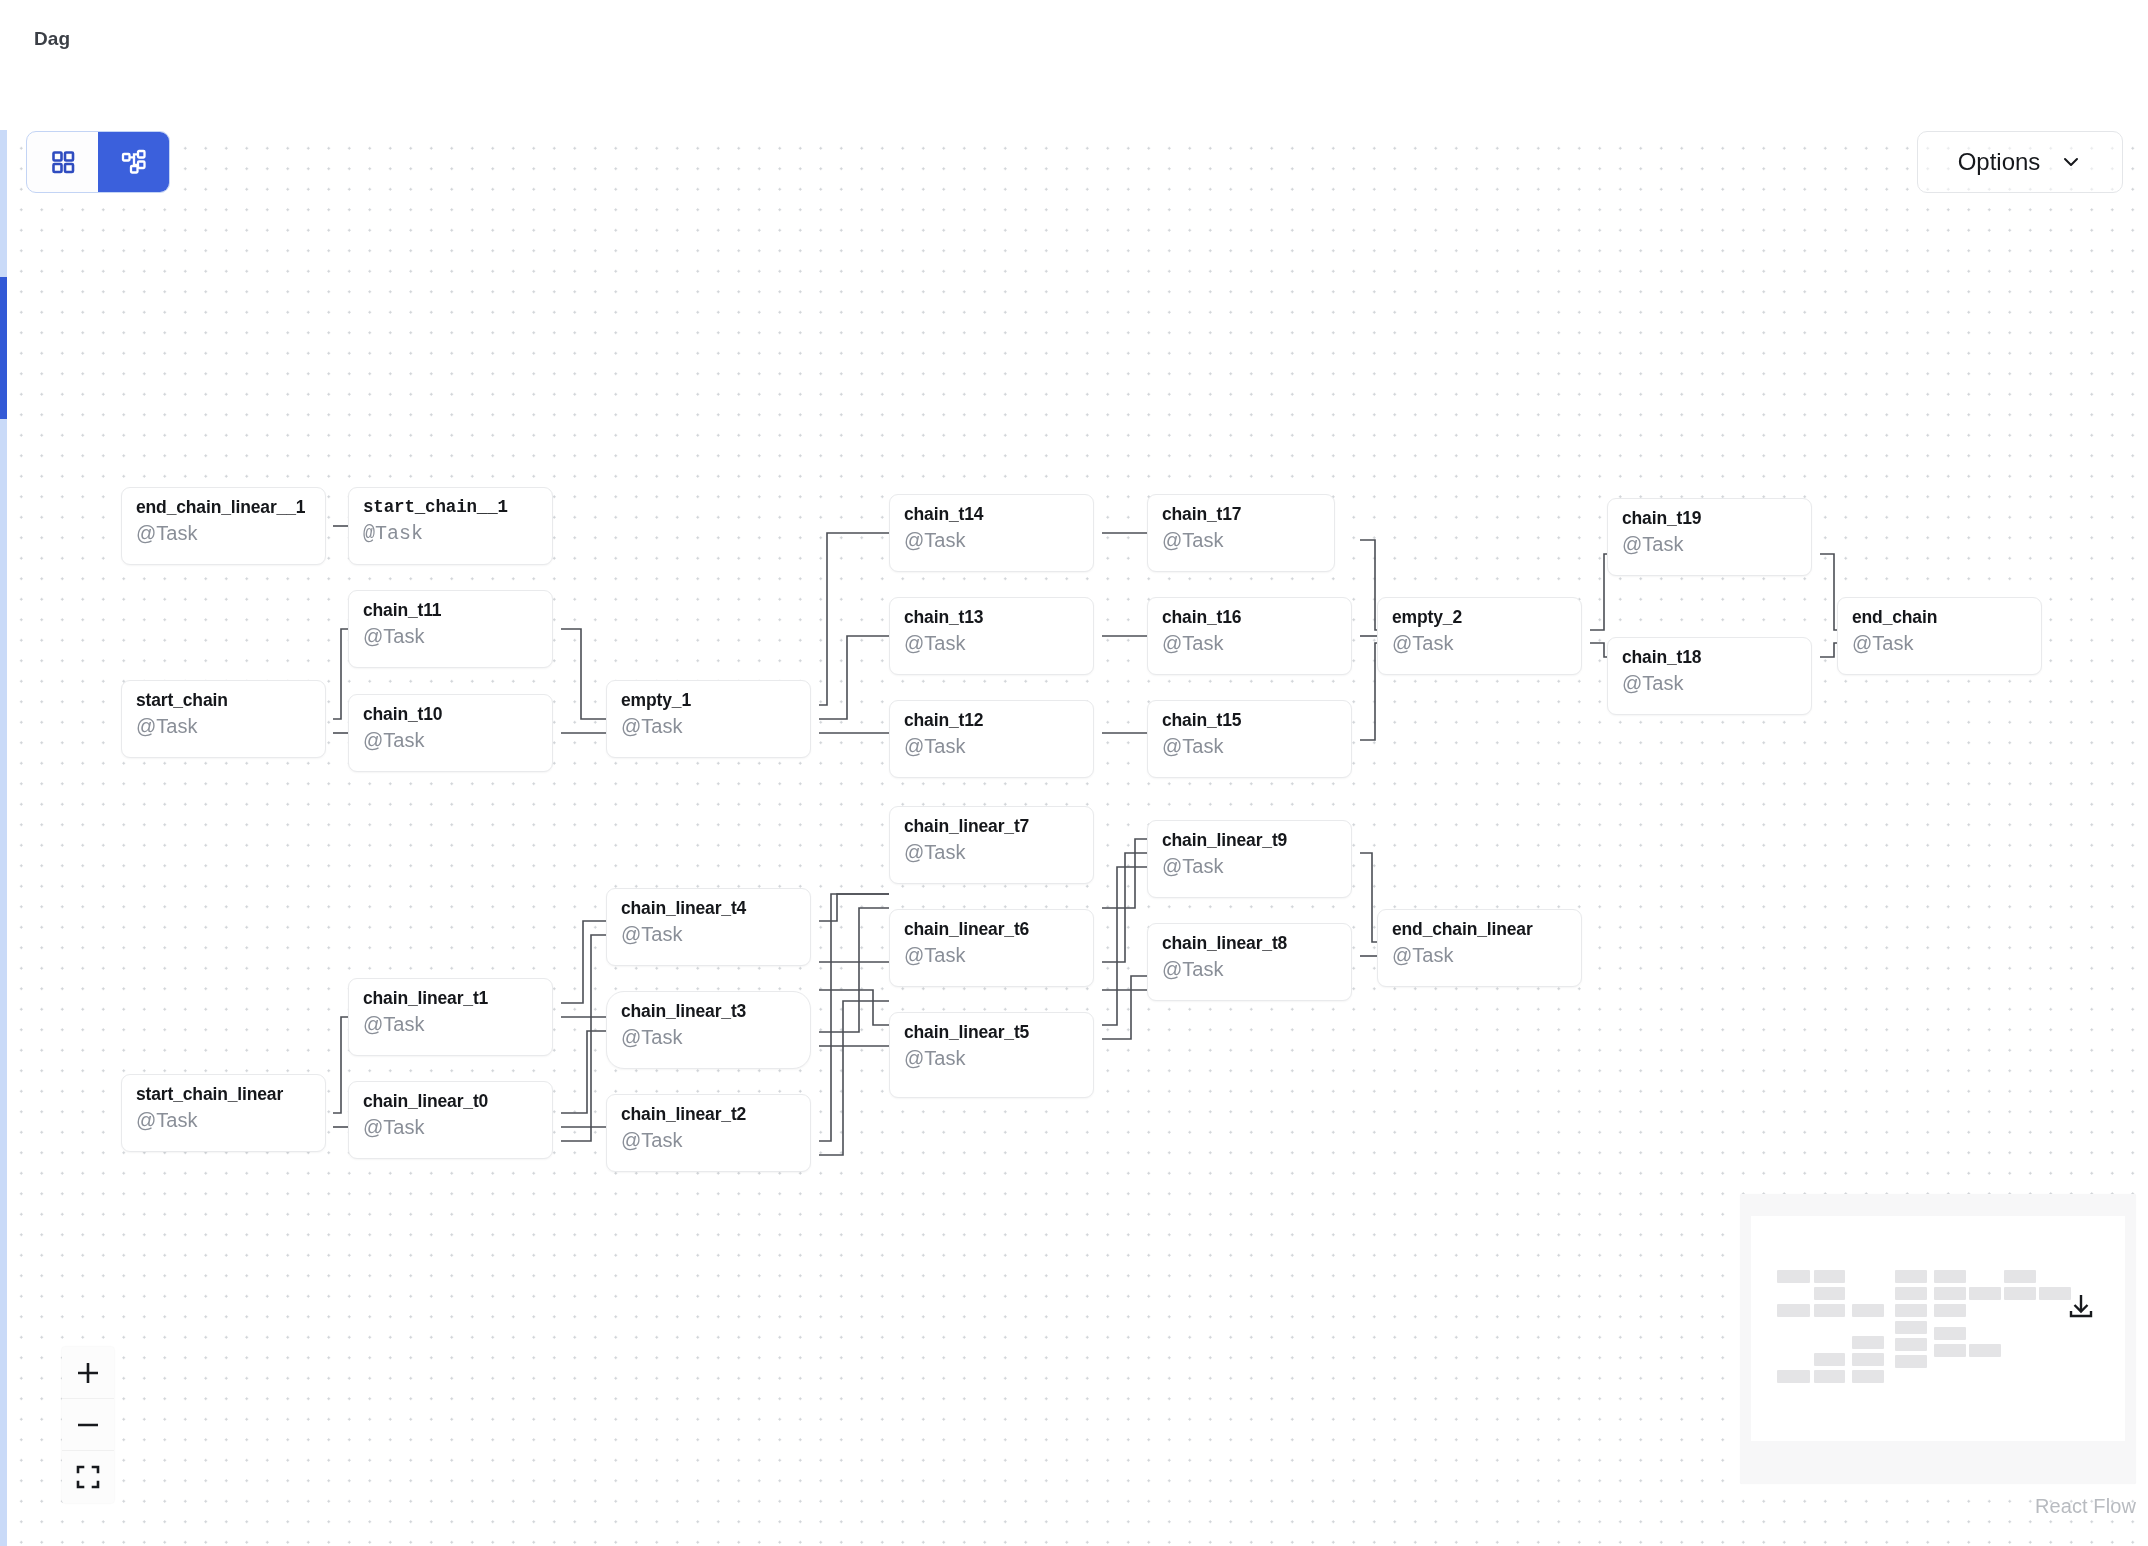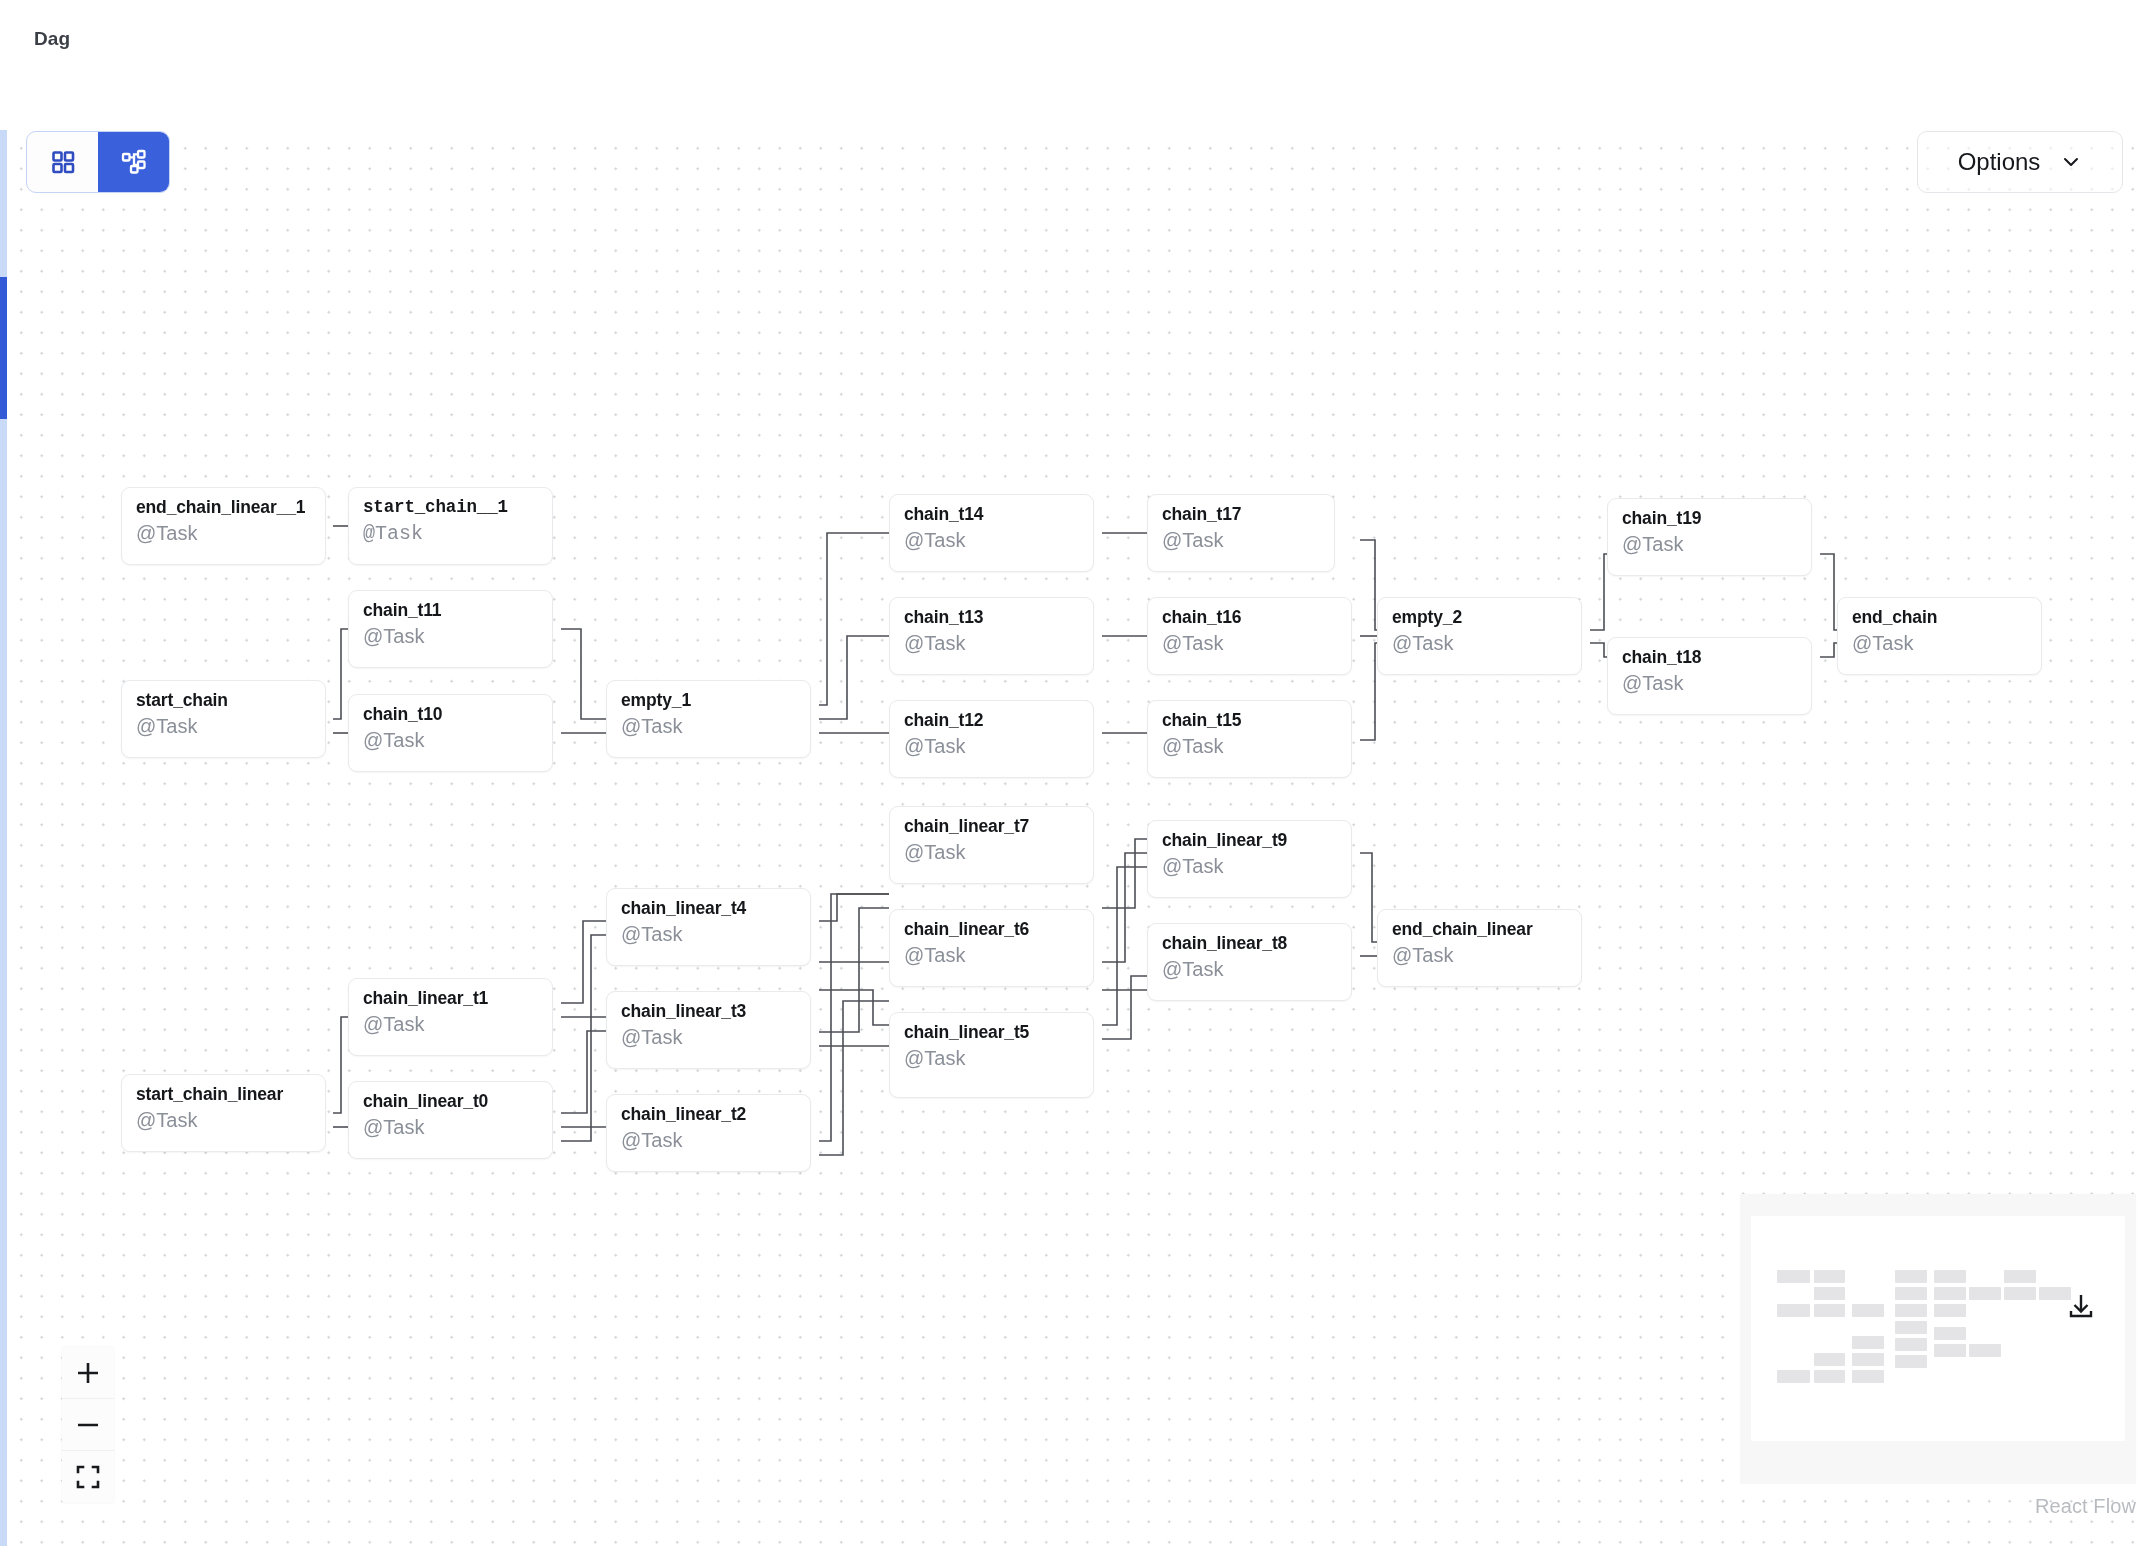--- a/index.html
+++ b/index.html
@@ -339,21 +339,21 @@
           <div class="ty">@Task</div>
         </div>
         <div class="node" style="left: 1370px; top: 779px; width: 205px; height: 78px;">
           <div class="nm">end_chain_linear</div>
           <div class="ty">@Task</div>
         </div>
         <div class="node" style="left: 341px; top: 848px; width: 205px; height: 78px;">
           <div class="nm">chain_linear_t1</div>
           <div class="ty">@Task</div>
         </div>
-        <div class="node" style="left: 599px; top: 861px; width: 205px; height: 78px;">
+        <div class="node" style="left: 599px; top: 861px; width: 205px; height: 78px; border-radius: 18px;">
           <div class="nm">chain_linear_t3</div>
           <div class="ty">@Task</div>
         </div>
         <div class="node" style="left: 882px; top: 882px; width: 205px; height: 86px;">
           <div class="nm">chain_linear_t5</div>
           <div class="ty">@Task</div>
         </div>
         <div class="node" style="left: 114px; top: 944px; width: 205px; height: 78px;">
           <div class="nm">start_chain_linear</div>
           <div class="ty">@Task</div>

